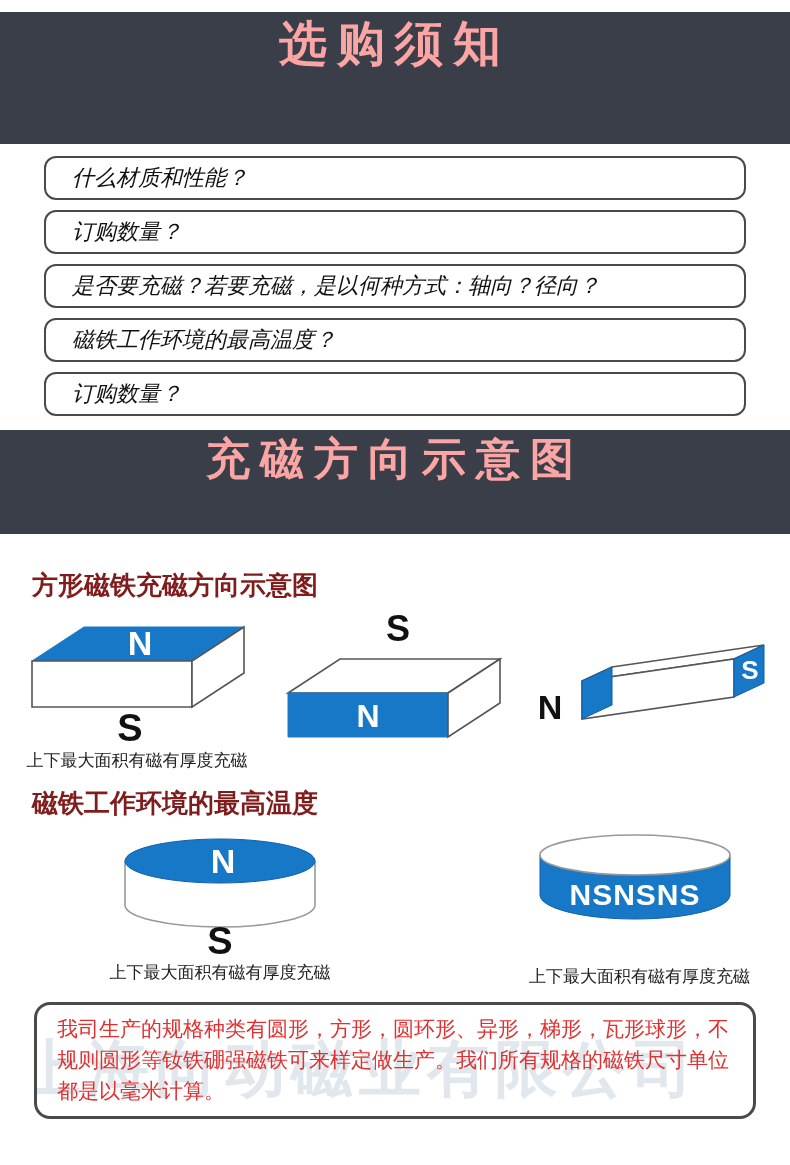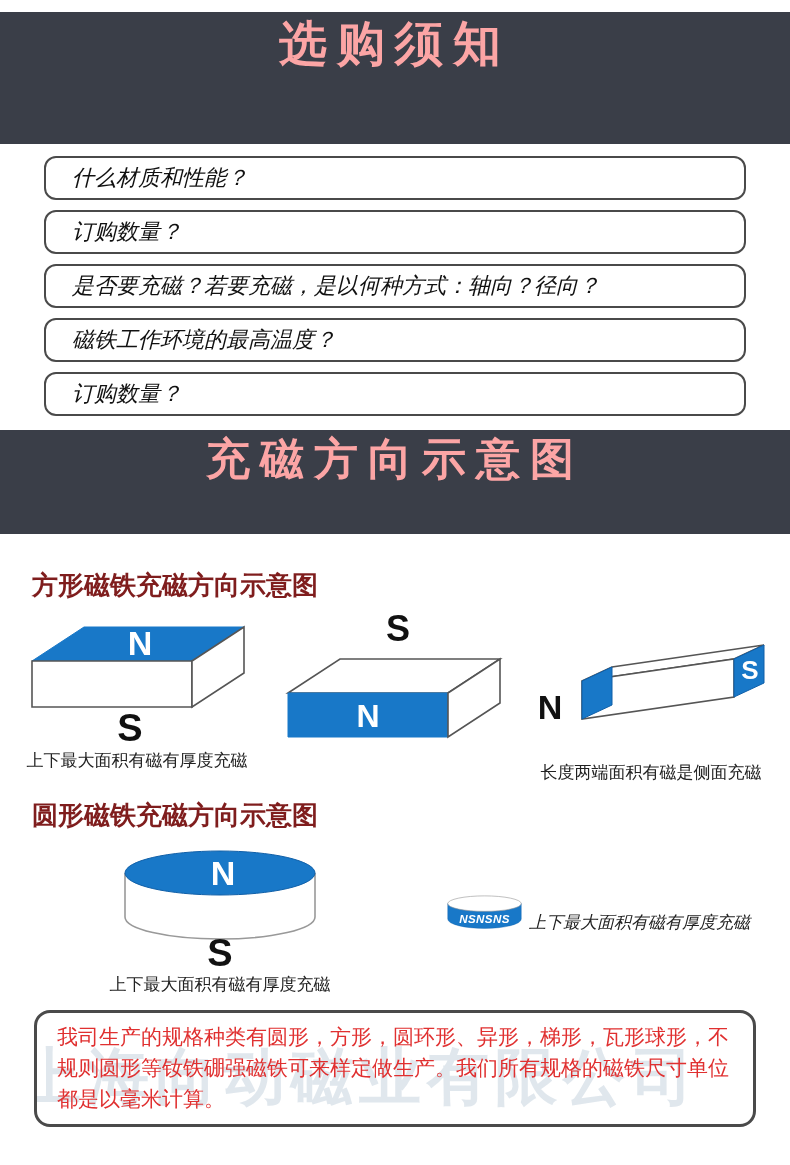--- a/index.html
+++ b/index.html
@@ -24,21 +24,21 @@
   .sec-title { color:#7f1d1d; font-weight:bold; font-size:26px; margin:34px 0 0 32px; }
   .sec-title.round { margin-top:14px; }
 
   .diagram-row { display:flex; justify-content:space-between; padding:6px 14px 0 14px; }
   .diagram { display:flex; flex-direction:column; align-items:center; }
   .diagram svg { display:block; }
   .caption { font-size:17px; color:#222222; margin-top:2px; white-space:nowrap; }
 
   .round-row { display:flex; padding-top:2px; }
   .round-col-1 { width:440px; display:flex; flex-direction:column; align-items:center; }
-  .round-col-2 { width:310px; display:flex; align-items:center;font-style:italic; }
+  .round-col-2 { width:310px; display:flex; flex-direction:column; align-items:flex-end; }
 
   .notice-box {
     margin:14px 34px 0 34px; border:3px solid #4a4a4a; border-radius:16px;
     background:#ffffff; padding:8px 20px 10px 20px; position:relative; overflow:hidden;
   }
   .notice-text { position:relative; z-index:2; color:#e03030; font-size:21px; line-height:31px; }
   .watermark {
     position:absolute; z-index:1; left:-18px; top:22px; white-space:nowrap;
     font-size:62px; font-weight:bold; letter-spacing:6px; color:rgba(145,170,190,0.28);
   }
@@ -90,25 +90,24 @@
 
   <div class="diagram">
     <svg width="250" height="150" viewBox="0 0 250 150">
       <polygon points="56,72 208,50 238,36 86,58" fill="#ffffff" stroke="#555555" stroke-width="1.6"></polygon>
       <polygon points="56,72 208,50 208,88 56,110" fill="#ffffff" stroke="#555555" stroke-width="1.6"></polygon>
       <polygon points="56,72 86,58 86,96 56,110" fill="#1878c8" stroke="#0f5fa8" stroke-width="1"></polygon>
       <polygon points="208,50 238,36 238,74 208,88" fill="#1878c8" stroke="#0f5fa8" stroke-width="1"></polygon>
       <text x="24" y="110" text-anchor="middle" font-size="34" font-weight="bold" fill="#111111">N</text>
       <text x="224" y="70" text-anchor="middle" font-size="26" font-weight="bold" fill="#ffffff">S</text>
     </svg>
-    <div class="caption">长度两端面积有磁是侧面充磁</div>
   </div>
 </div>
 
-<div class="sec-title round">圆形磁铁充磁方向示意图</div>
+<div class="sec-title round">磁铁工作环境的最高温度</div>
 
 <div class="round-row">
 
   <div class="round-col-1">
     <svg width="230" height="136" viewBox="0 0 230 136">
       <path d="M20,38 L20,82 A95,22 0 0 0 210,82 L210,38" fill="#ffffff" stroke="#999999" stroke-width="1.6"></path>
       <ellipse cx="115" cy="38" rx="95" ry="22" fill="#1878c8" stroke="#0f5fa8" stroke-width="1"></ellipse>
       <text x="118" y="50" text-anchor="middle" font-size="34" font-weight="bold" fill="#ffffff">N</text>
       <text x="115" y="131" text-anchor="middle" font-size="38" font-weight="bold" fill="#111111">S</text>
     </svg>

